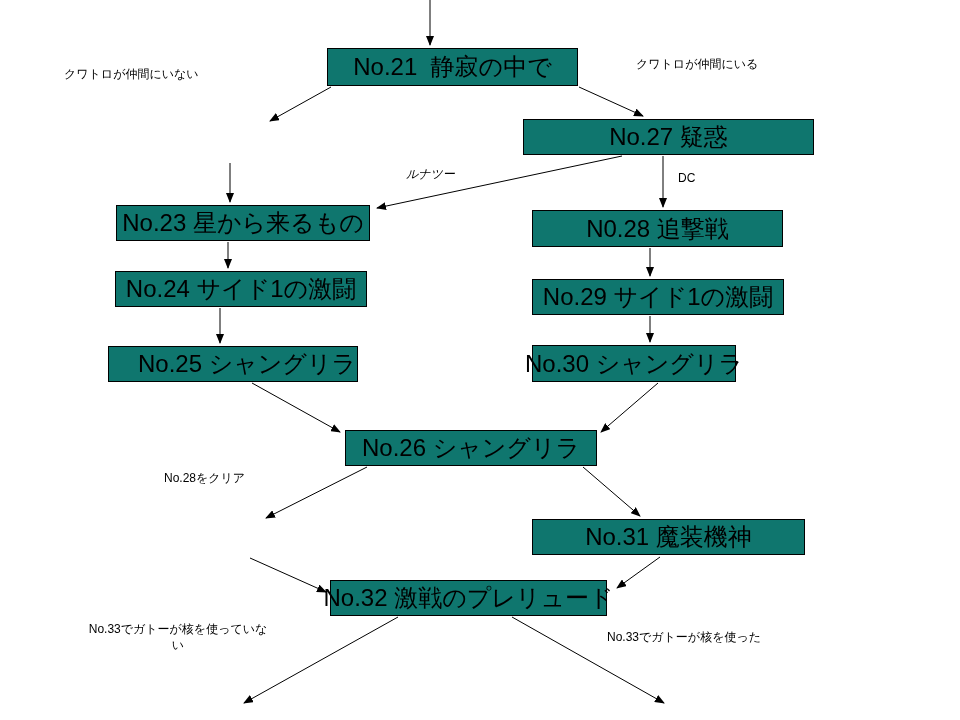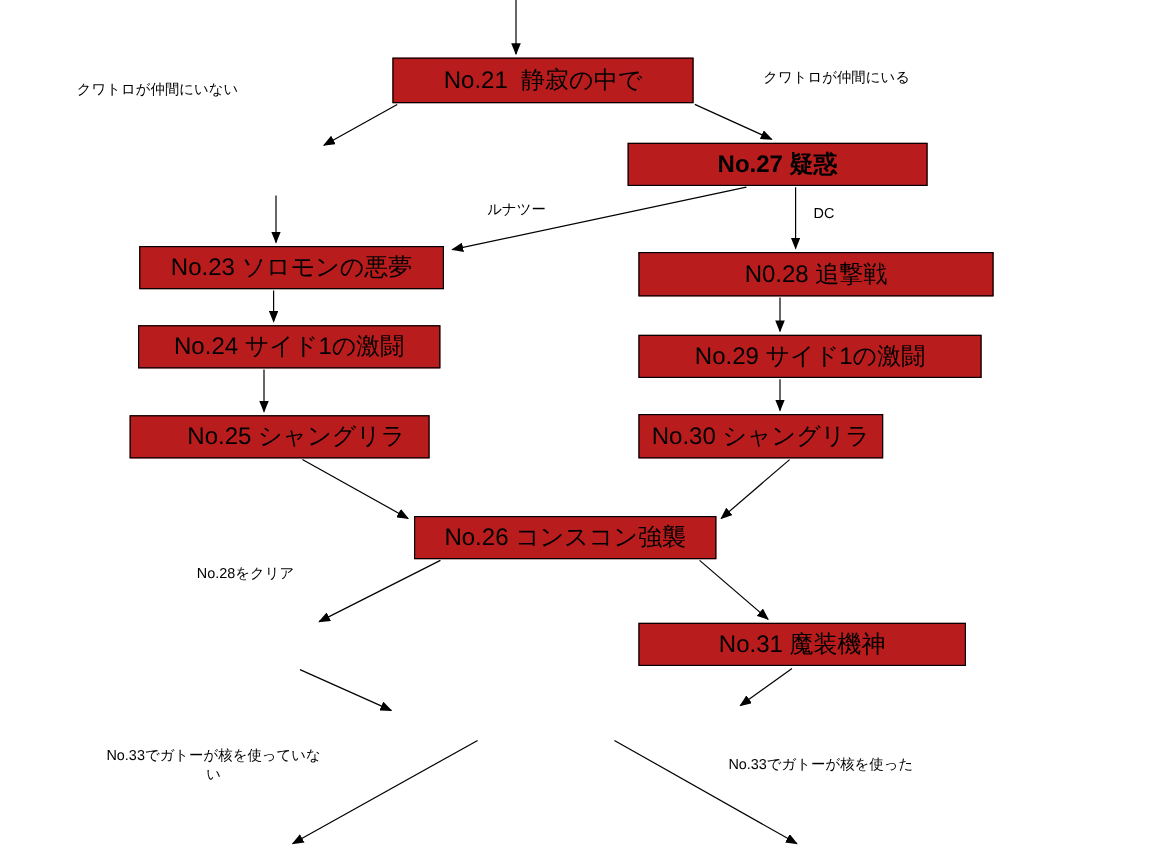--- a/index.html
+++ b/index.html
@@ -7,25 +7,25 @@
     position:relative;
     width:960px;height:720px;
     background:#ffffff;
     overflow:hidden;
     font-family:"Liberation Sans", sans-serif;
     color:#000;
   }
   #arrow-layer{position:absolute;left:0;top:0;width:960px;height:720px;}
   .node{
     position:absolute;
-    background:#b91c1c;
+    background:#0f766e;
     border:1.5px solid #000;
     box-sizing:border-box;
     display:flex;align-items:center;justify-content:center;
-    font-size:20px;
+    font-size:24px;
     white-space:pre;
     line-height:1;
   }
   .lbl{
     position:absolute;
     font-size:12px;
     white-space:pre-line;
     line-height:1.35;
   }
   .lbl.center{text-align:center;}
@@ -57,32 +57,33 @@
       <line x1="367" y1="467" x2="266" y2="518" marker-end="url(#ah)"></line>
       <line x1="583" y1="467" x2="640" y2="516" marker-end="url(#ah)"></line>
       <line x1="250" y1="558" x2="326" y2="592" marker-end="url(#ah)"></line>
       <line x1="660" y1="557" x2="617" y2="588" marker-end="url(#ah)"></line>
       <line x1="398" y1="617" x2="244" y2="703" marker-end="url(#ah)"></line>
       <line x1="512" y1="617" x2="664" y2="703" marker-end="url(#ah)"></line>
     </g>
   </svg>
 
   <div class="node" style="left:327px;top:48px;width:251px;height:38px;">No.21  静寂の中で</div>
-  <div class="node" style="left:523px;top:119px;width:250px;height:36px;font-weight:bold;">No.27 疑惑</div>
-  <div class="node" style="left:116px;top:205px;width:254px;height:36px;">No.23 ソロモンの悪夢</div>
-  <div class="node" style="left:532px;top:210px;width:296px;height:37px;">N0.28 追撃戦</div>
+  <div class="node" style="left:523px;top:119px;width:291px;height:36px;">No.27 疑惑</div>
+  <div class="node" style="left:116px;top:205px;width:254px;height:36px;">No.23 星から来るもの</div>
+  <div class="node" style="left:532px;top:210px;width:251px;height:37px;">N0.28 追撃戦</div>
   <div class="node" style="left:115px;top:271px;width:252px;height:36px;">No.24 サイド1の激闘</div>
-  <div class="node" style="left:532px;top:279px;width:286px;height:36px;">No.29 サイド1の激闘</div>
+  <div class="node" style="left:532px;top:279px;width:252px;height:36px;">No.29 サイド1の激闘</div>
   <div class="node" style="left:108px;top:346px;width:250px;height:36px;padding-left:28px;">No.25 シャングリラ</div>
   <div class="node" style="left:532px;top:345px;width:204px;height:37px;">No.30 シャングリラ</div>
-  <div class="node" style="left:345px;top:430px;width:252px;height:36px;">No.26 コンスコン強襲</div>
+  <div class="node" style="left:345px;top:430px;width:252px;height:36px;">No.26 シャングリラ</div>
   <div class="node" style="left:532px;top:519px;width:273px;height:36px;">No.31 魔装機神</div>
+  <div class="node" style="left:330px;top:580px;width:277px;height:36px;">No.32 激戦のプレリュード</div>
 
   <div class="lbl" style="left:64px;top:66px;">クワトロが仲間にいない</div>
   <div class="lbl" style="left:636px;top:56px;">クワトロが仲間にいる</div>
-  <div class="lbl" style="left:406px;top:166px;">ルナツー</div>
+  <div class="lbl" style="left:406px;top:166px;font-style:italic;">ルナツー</div>
   <div class="lbl" style="left:678px;top:170px;">DC</div>
   <div class="lbl" style="left:164px;top:470px;">No.28をクリア</div>
   <div class="lbl center" style="left:4px;top:621px;width:348px;">No.33でガトーが核を使っていな
 い</div>
   <div class="lbl" style="left:607px;top:629px;">No.33でガトーが核を使った</div>
 
 </div>
 
 </body></html>

